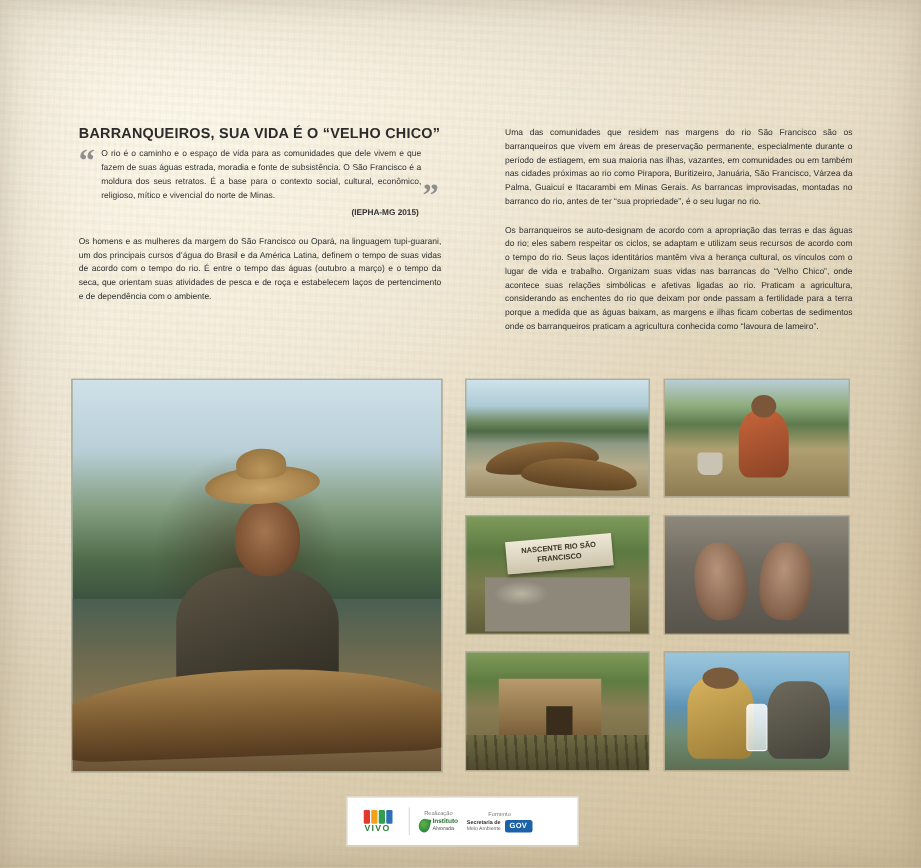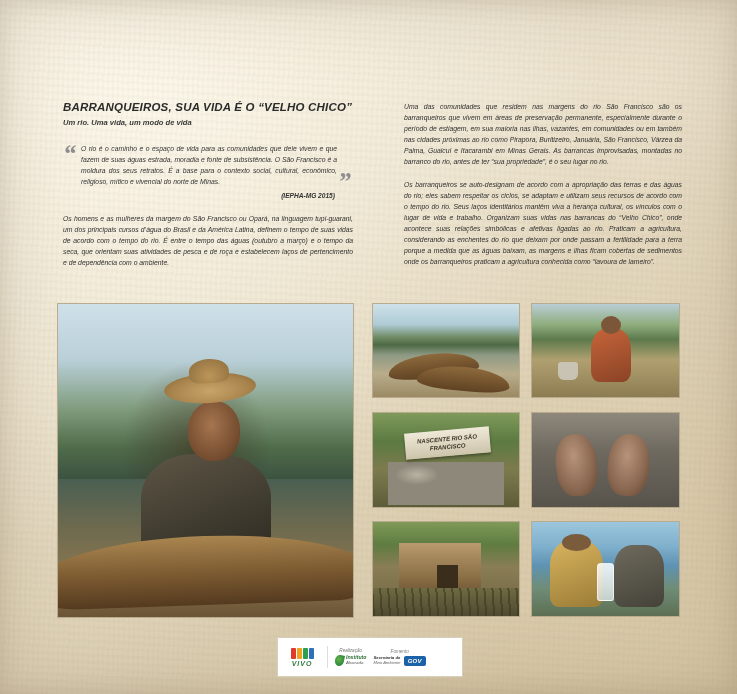--- a/index.html
+++ b/index.html
@@ -12,21 +12,20 @@
     overflow: hidden;
   }
   .page {
     position: relative;
     width: 737px;
     height: 694px;
     background:
       radial-gradient(ellipse at 20% 15%, rgba(255,252,240,0.75) 0%, rgba(255,252,240,0) 55%),
       radial-gradient(ellipse at 85% 80%, rgba(214,196,160,0.45) 0%, rgba(214,196,160,0) 60%),
       linear-gradient(160deg, #f3ecdc 0%, #e9dfc9 40%, #ddd0b4 75%, #d6c8a9 100%);
-    font-style: italic;
   }
   .page::before {
     content: "";
     position: absolute;
     inset: 0;
     background:
       repeating-linear-gradient(92deg, rgba(160,140,105,0.035) 0 2px, rgba(255,255,255,0) 2px 5px),
       repeating-linear-gradient(3deg, rgba(140,120,90,0.03) 0 3px, rgba(255,255,255,0) 3px 7px);
     pointer-events: none;
   }
@@ -309,21 +308,20 @@
   .divider-v { width: 1px; height: 22px; background: #ddd; }
 </style>
 </head>
 <body>
 
 <div class="page">
   <div class="content">
 
     <div class="col-left">
       <h1 class="headline">BARRANQUEIROS, SUA VIDA É O “VELHO CHICO”</h1>
-      <div class="subhead">Um rio. Uma vida, um modo de vida</div>
 
       <div class="quote-block">
         <span class="quote-mark quote-open">“</span>
         <p class="quote-text">O rio é o caminho e o espaço de vida para as comunidades que dele vivem e que fazem de suas águas estrada, moradia e fonte de subsistência. O São Francisco é a moldura dos seus retratos. É a base para o contexto social, cultural, econômico, religioso, mítico e vivencial do norte de Minas.</p>
         <span class="quote-mark quote-close">”</span>
         <div class="quote-source">(IEPHA-MG 2015)</div>
       </div>
 
       <p class="body-text">Os homens e as mulheres da margem do São Francisco ou Opará, na linguagem tupi-guarani, um dos principais cursos d’água do Brasil e da América Latina, definem o tempo de suas vidas de acordo com o tempo do rio. É entre o tempo das águas (outubro a março) e o tempo da seca, que orientam suas atividades de pesca e de roça e estabelecem laços de pertencimento e de dependência com o ambiente.</p>
     </div>

